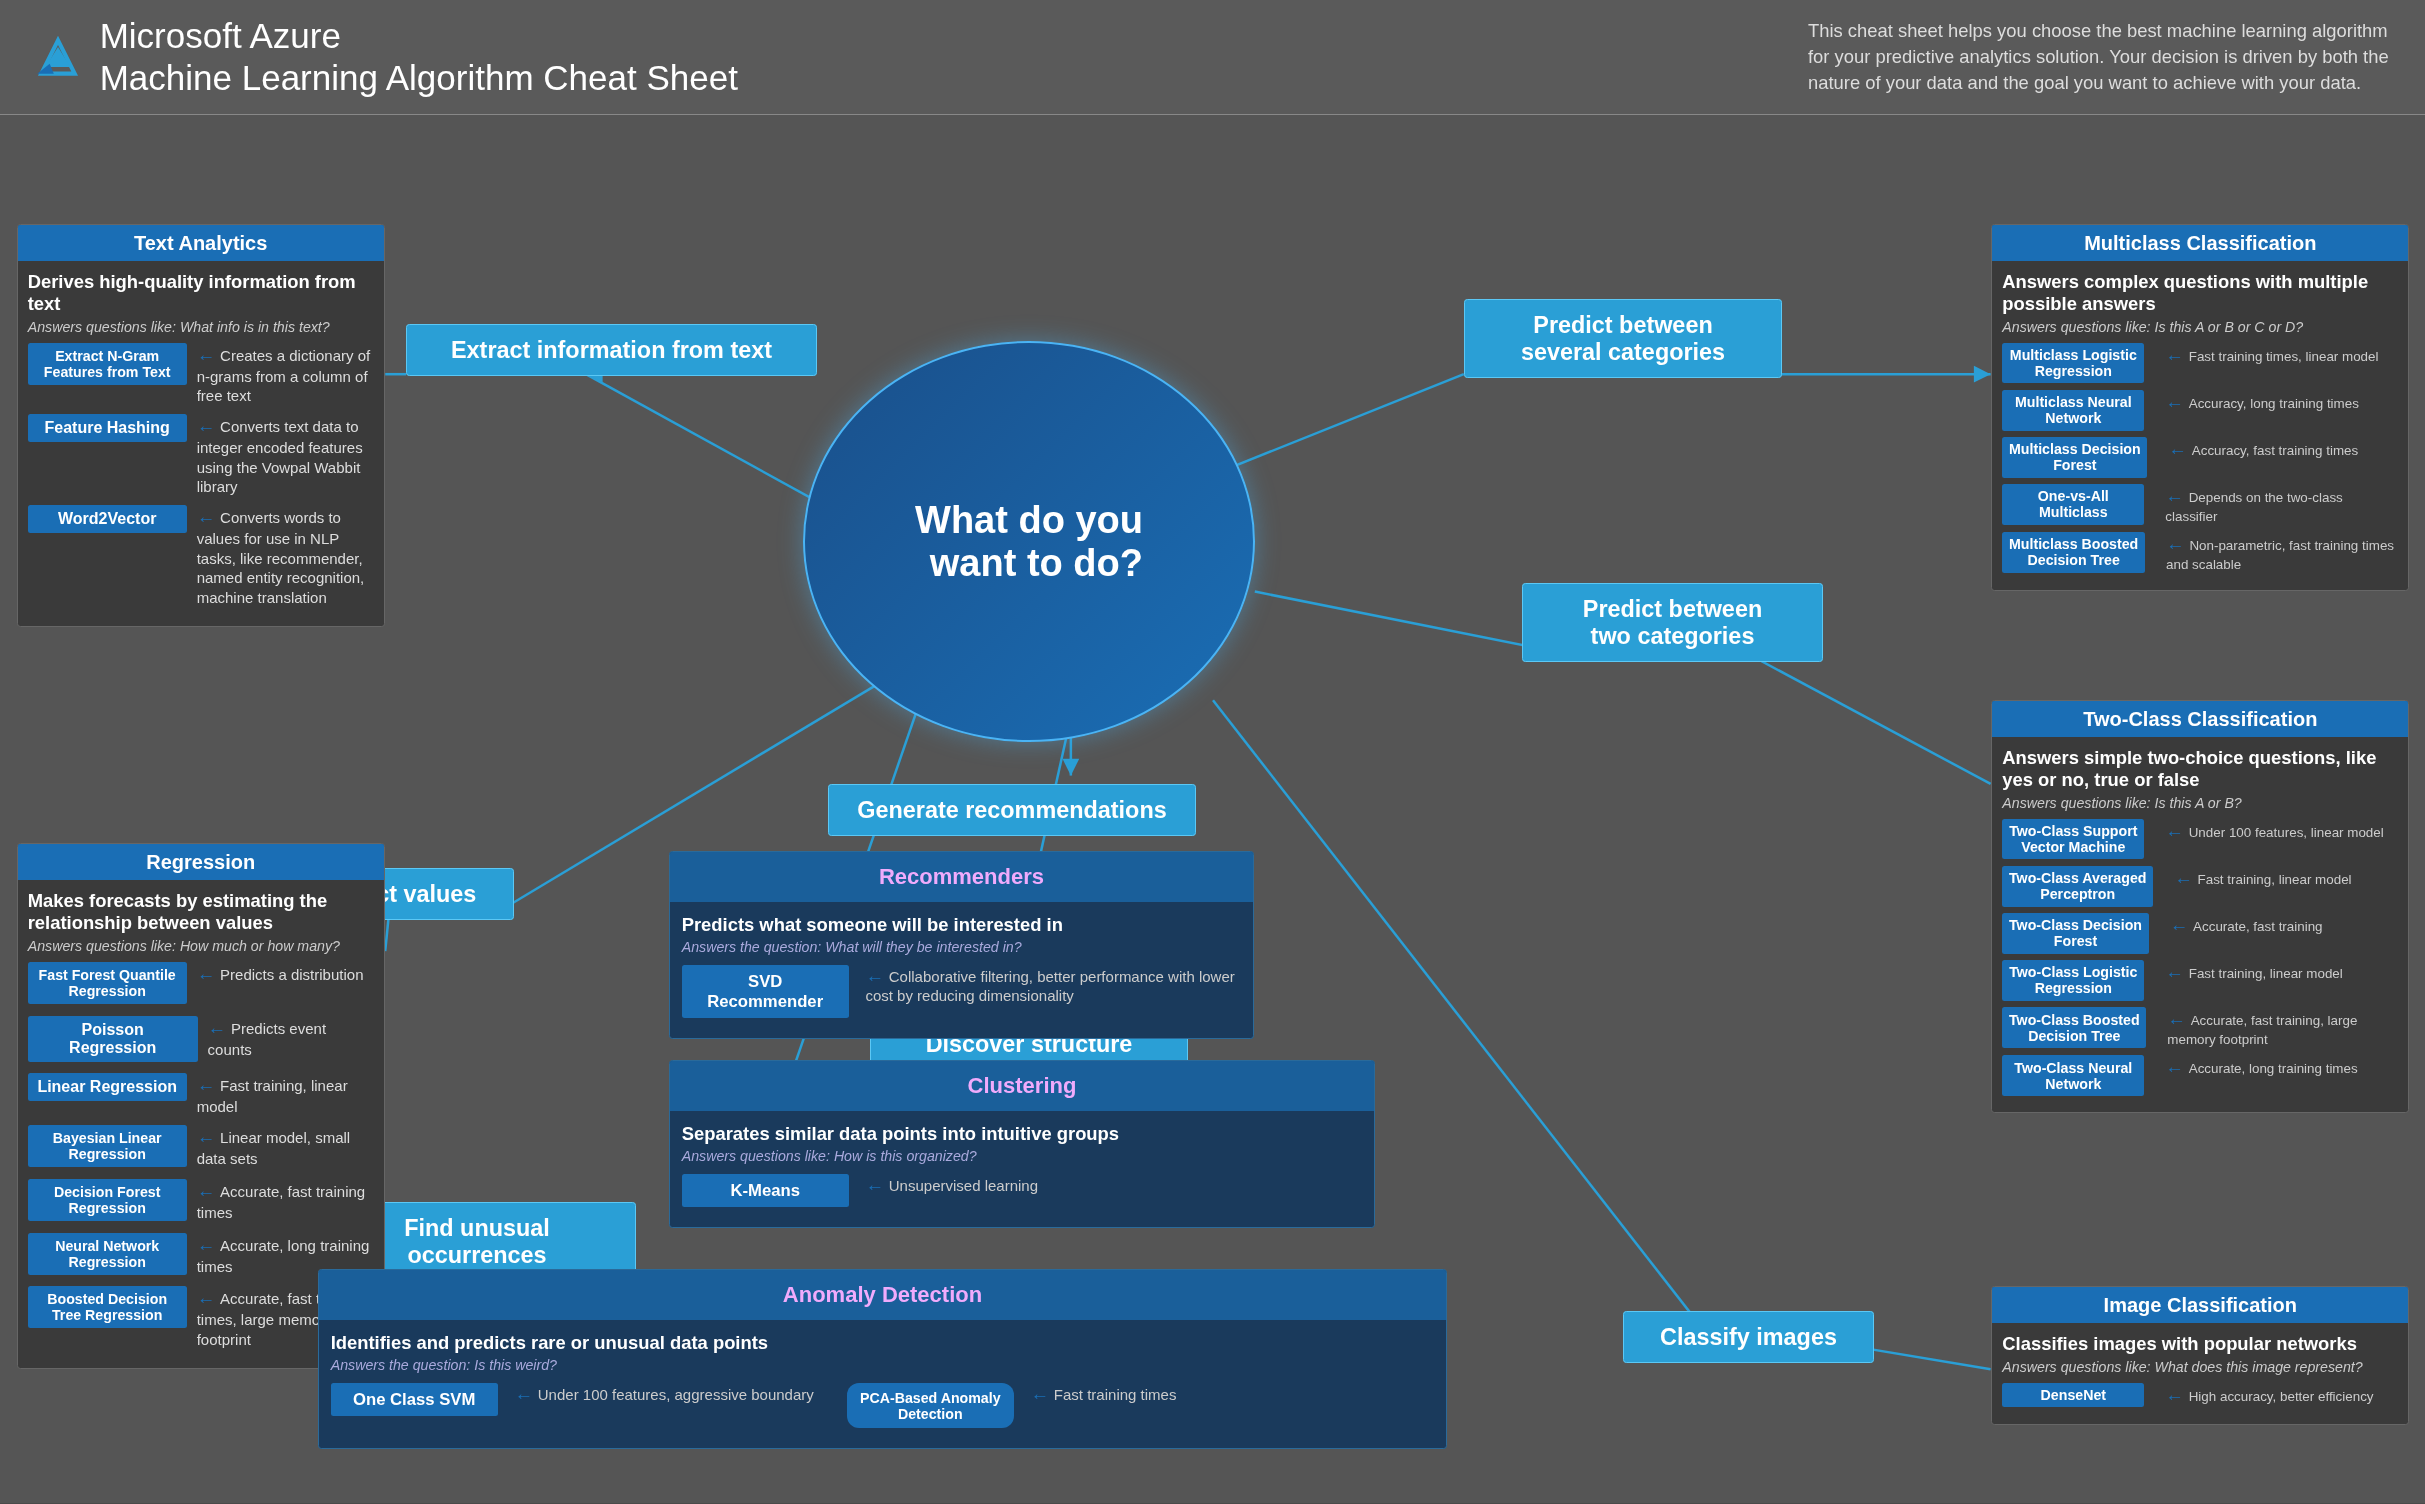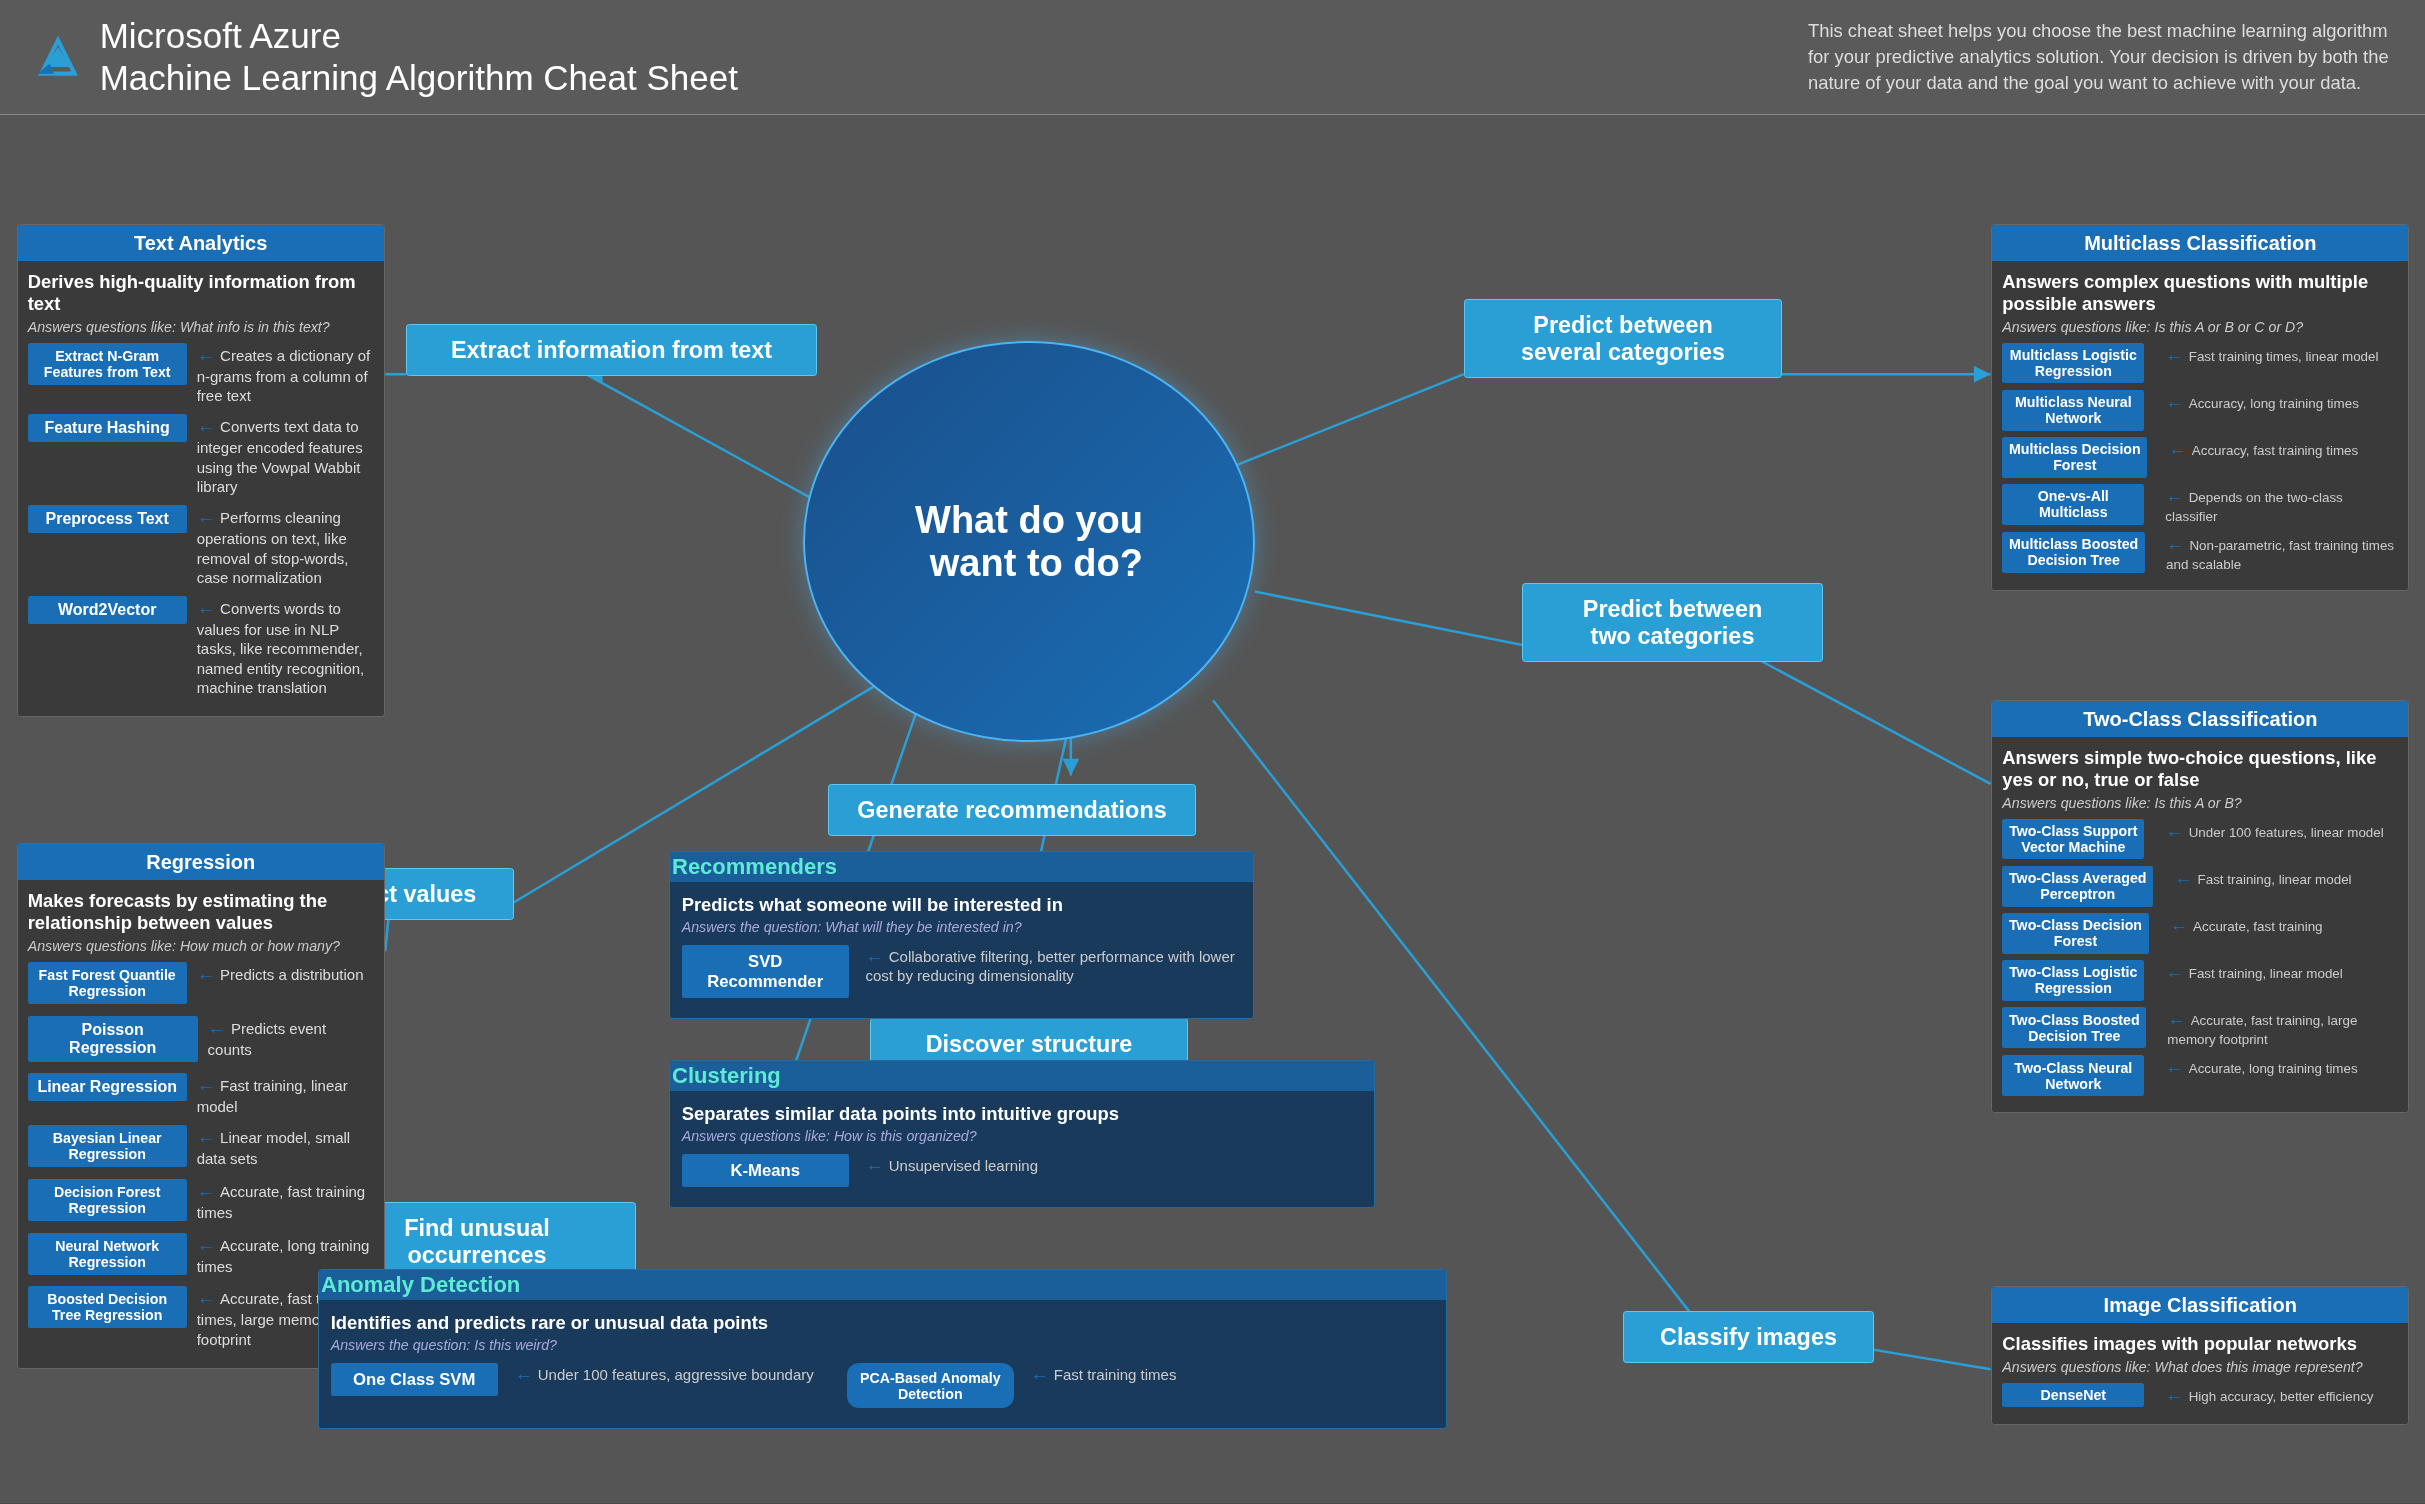--- a/index.html
+++ b/index.html
@@ -154,25 +154,25 @@
     
     .dark-section {
       position: absolute;
       background: #1a3a5c;
       border: 1.7px solid #2a6a9a;
       border-radius: 3.3px;
     }
 
     .dark-section-header {
       background: #1a5f9a;
-      color: #5eead4;
+      color: #f0abfc;
       font-size: 22px;
       font-weight: bold;
-      text-align: left;
-      padding: 2px;
+      text-align: center;
+      padding: 12px;
       border-radius: 1.7px 1.7px 0 0;
     }
 
     .dark-section-content {
       padding: 11.7px;
       color: white;
     }
 
     .dark-algo-btn {
       background: #1a6eb5;
@@ -374,24 +374,20 @@
       <div class="section-title-bold">Derives high-quality information from text</div>
       <div class="section-subtitle">Answers questions like: What info is in this text?</div>
       <div class="algo-row">
         <div class="algo-btn" style="white-space: pre-line; font-size:14.2px;">Extract N-Gram
 Features from Text</div>
         <div class="algo-desc arrow-left">Creates a dictionary of n-grams from a column of free text</div>
       </div>
       <div class="algo-row">
         <div class="algo-btn">Feature Hashing</div>
         <div class="algo-desc arrow-left">Converts text data to integer encoded features using the Vowpal Wabbit library</div>
-      </div>
-      <div class="algo-row">
-        <div class="algo-btn">Preprocess Text</div>
-        <div class="algo-desc arrow-left">Performs cleaning operations on text, like removal of stop-words, case normalization</div>
       </div>
       <div class="algo-row">
         <div class="algo-btn">Word2Vector</div>
         <div class="algo-desc arrow-left">Converts words to values for use in NLP tasks, like recommender, named entity recognition, machine translation</div>
       </div>
     </div>
   </div>
 
   <div class="section-box" id="regression">
     <div class="section-header">Regression</div>

